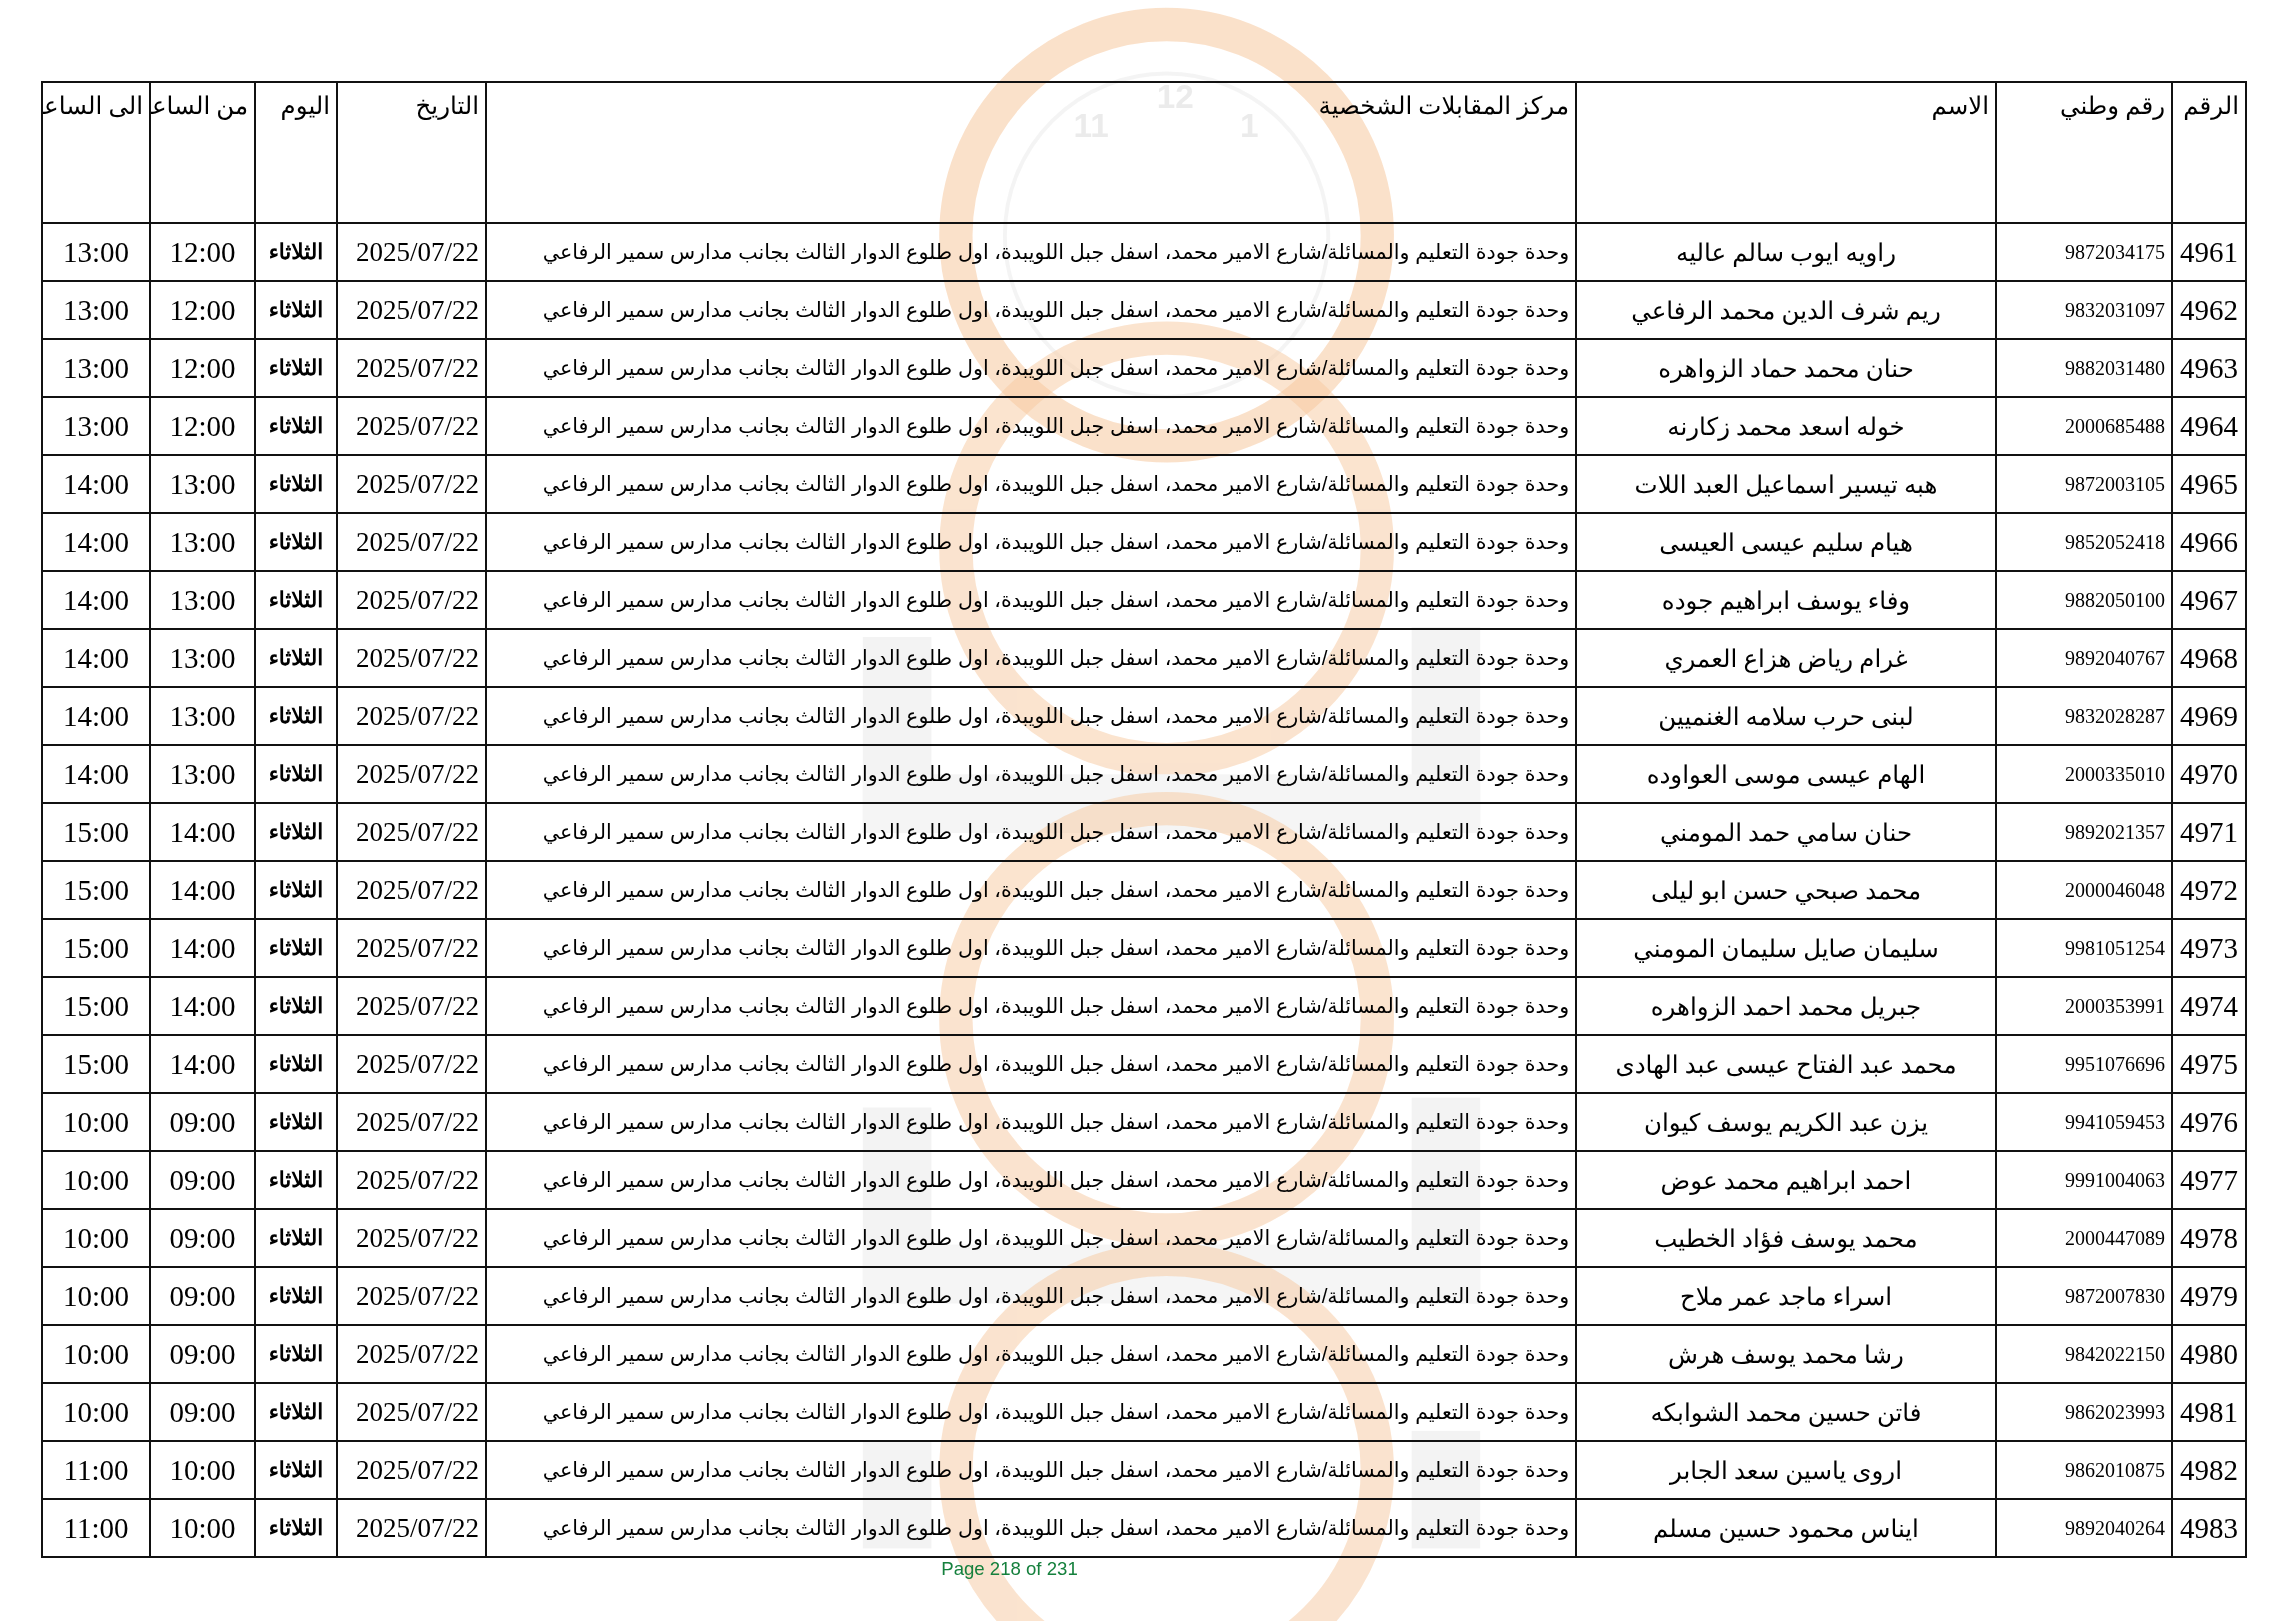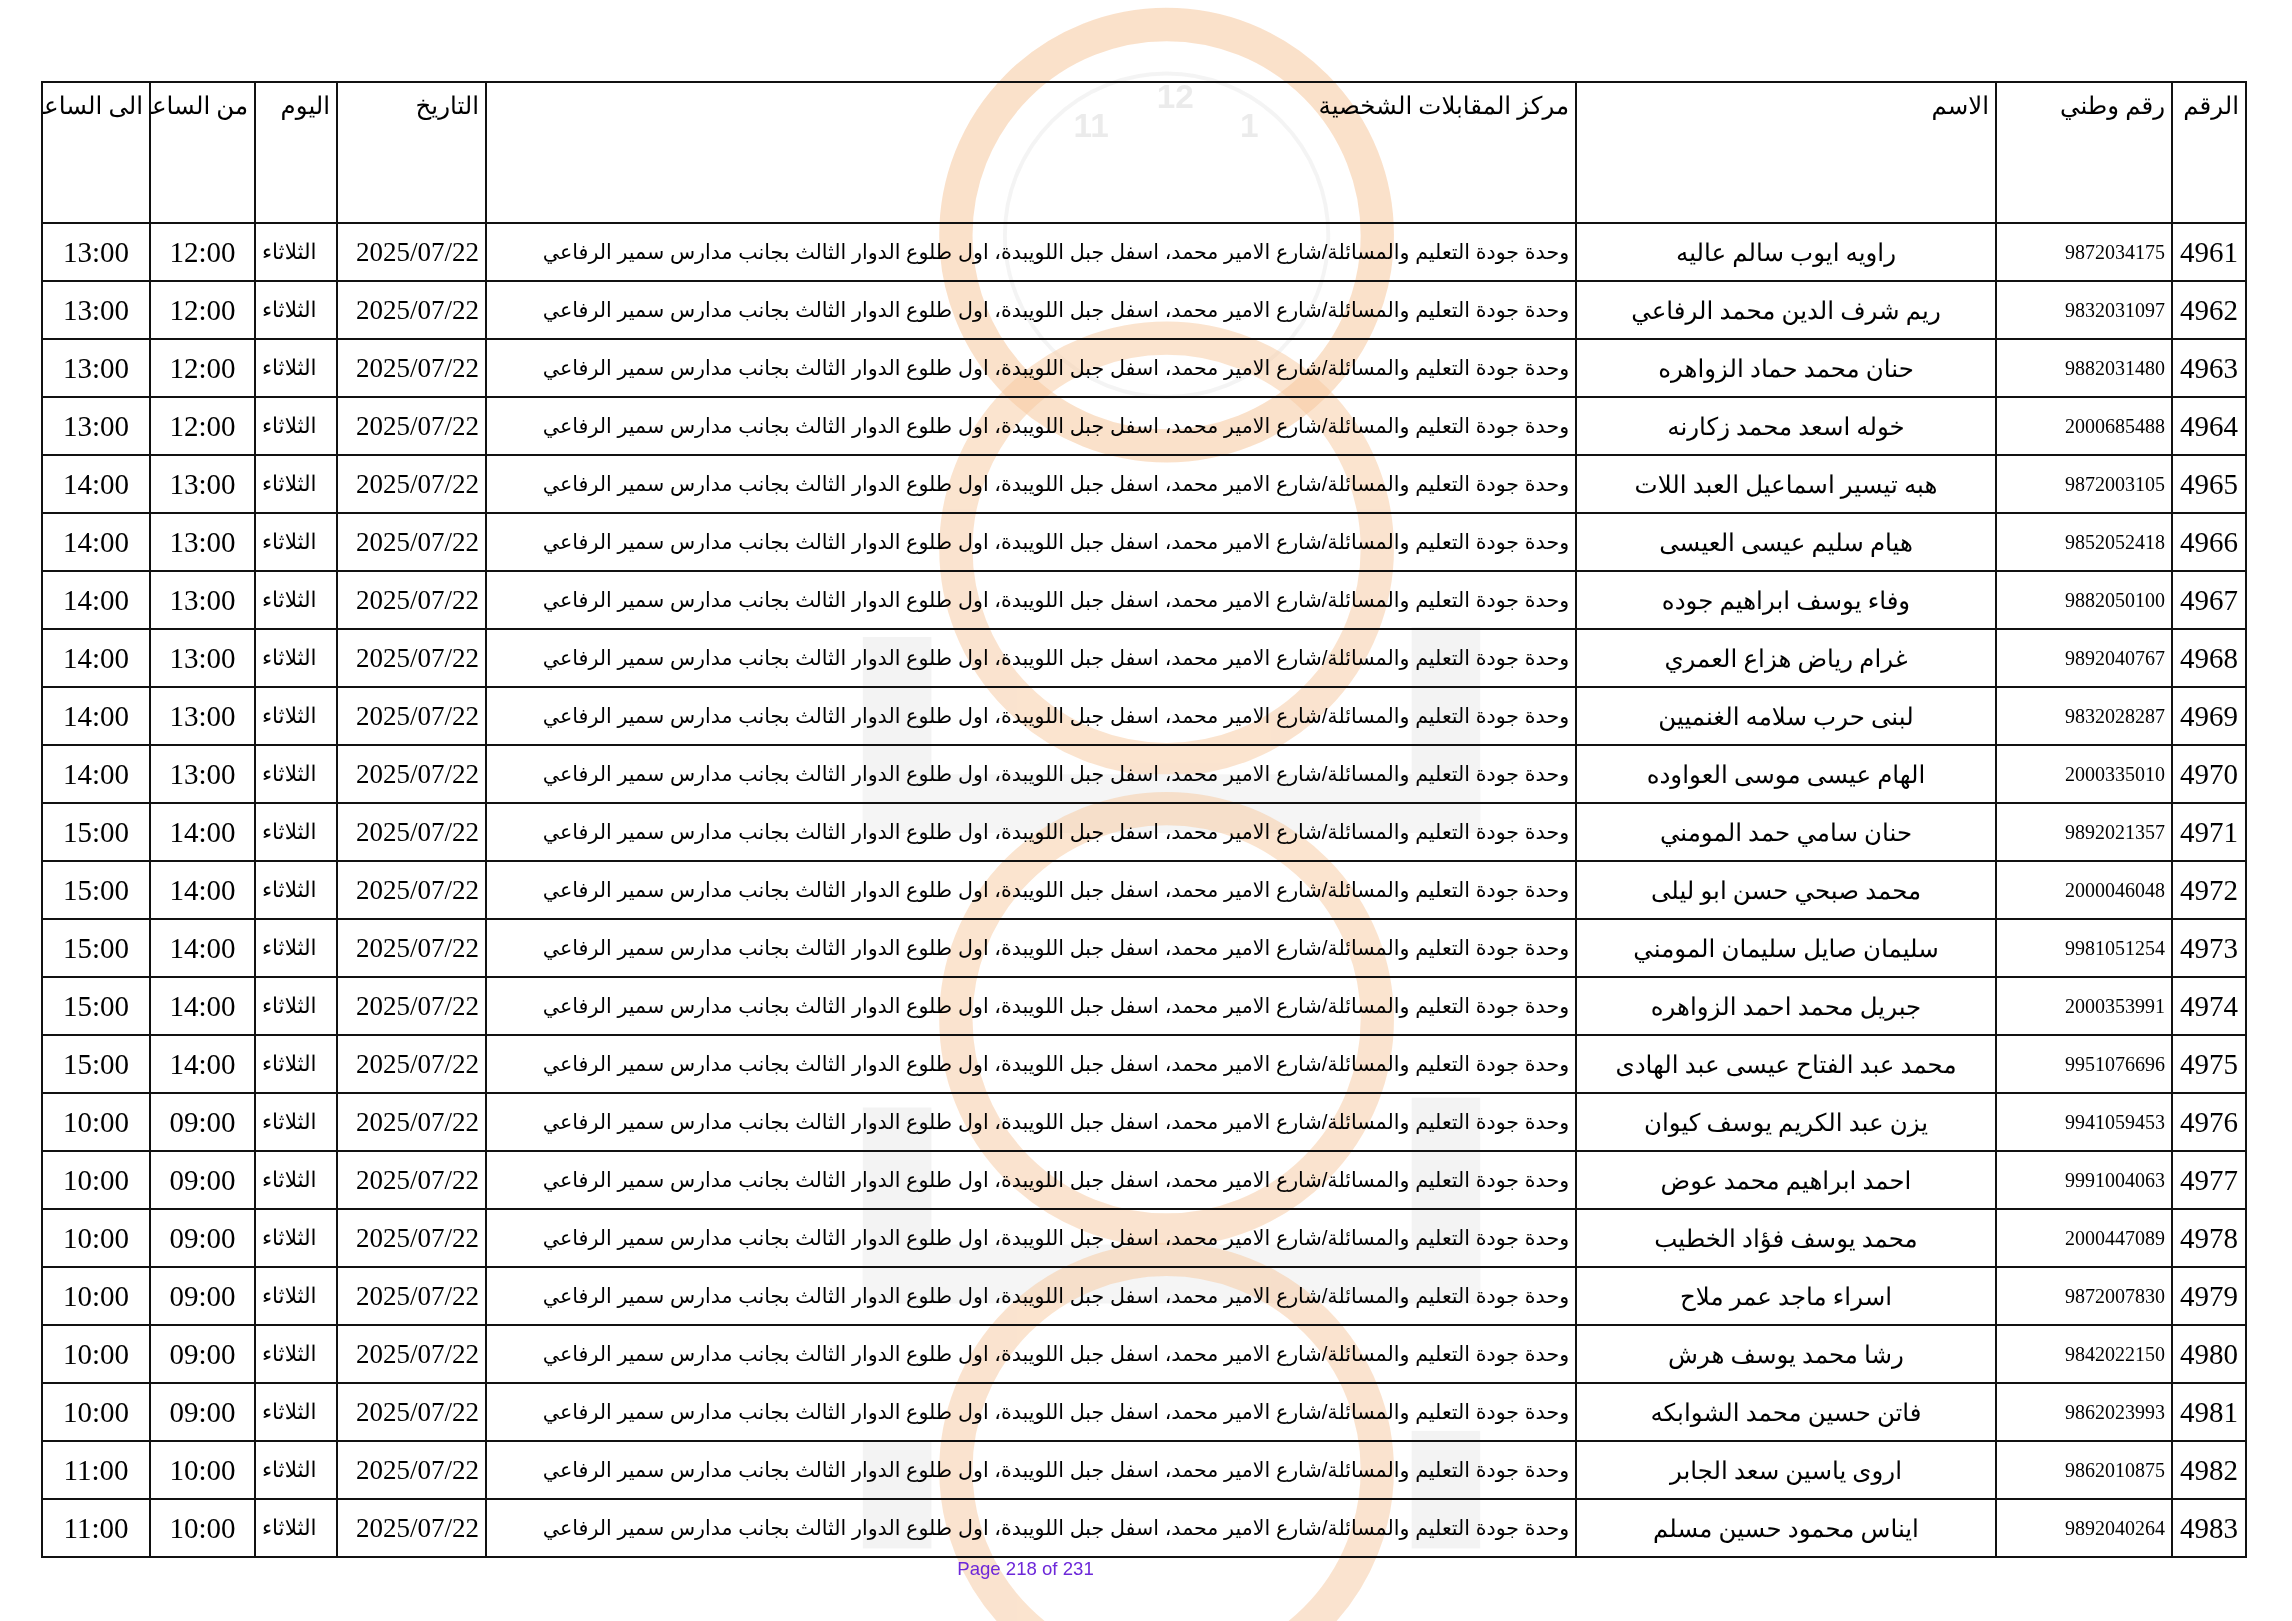--- a/index.html
+++ b/index.html
@@ -10,24 +10,24 @@
                 border-collapse: collapse; table-layout: fixed; direction: rtl; z-index: 1; }
   table.sheet td, table.sheet th { border: 2.5px solid #111; padding: 0 5.9px; box-sizing: border-box; overflow: hidden; white-space: nowrap; background: transparent; }
   table.sheet th { height: 141px; vertical-align: top; text-align: right; font-weight: normal;
                    font-size: 24.5px; padding-top: 7.8px; font-family: "Liberation Serif", "DejaVu Serif", serif; }
   table.sheet td { height: 58px; vertical-align: middle; }
   td.num { font-size: 29px; text-align: center; padding-top: 7.8px; margin-left: 24px; }
   td.nid { font-size: 20px; text-align: right; padding-right: 3.9px; padding-top: 3.9px; }
   td.name { font-size: 24.5px; text-align: center; padding-right: 13.7px; padding-bottom: 7.8px; }
   td.center { font-family: "Liberation Sans", "DejaVu Sans", sans-serif; font-size: 20.6px; text-align: right; vertical-align: top; padding-top: 9.8px; padding-right: 3.9px; }
   td.date { font-size: 27px; text-align: right; padding-right: 3.9px; }
-  td.day { font-size: 21.6px; text-align: left; padding-right: 3.9px; }
+  td.day { font-size: 21.6px; text-align: center; padding-right: 3.9px; font-weight: bold; }
   td.time { font-size: 29px; text-align: center; padding-right: 3.9px; }
   .footer { position: absolute; left: 0; width: 2019px; top: 1558px; text-align: center;
-            font-family: "Liberation Sans", "DejaVu Sans", sans-serif; font-size: 18.6px; color: #6d28d9; z-index: 1; padding-left: 16px; }
+            font-family: "Liberation Sans", "DejaVu Sans", sans-serif; font-size: 18.6px; color: #15803d; z-index: 1; }
 </style>
 </head>
 <body>
 
 <svg class="watermark" viewBox="0 0 2339 1654" xmlns="http://www.w3.org/2000/svg">
   <g opacity="0.55">
     <circle cx="1190" cy="240" r="215" fill="none" stroke="#f7c9a0" stroke-width="34"></circle>
     <circle cx="1190" cy="240" r="165" fill="none" stroke="#ececec" stroke-width="4"></circle>
     <text x="1180" y="110" font-family="Liberation Sans, sans-serif" font-size="34" fill="#dcdcdc" font-weight="bold">12</text>
     <text x="1265" y="140" font-family="Liberation Sans, sans-serif" font-size="34" fill="#dcdcdc" font-weight="bold">1</text>

